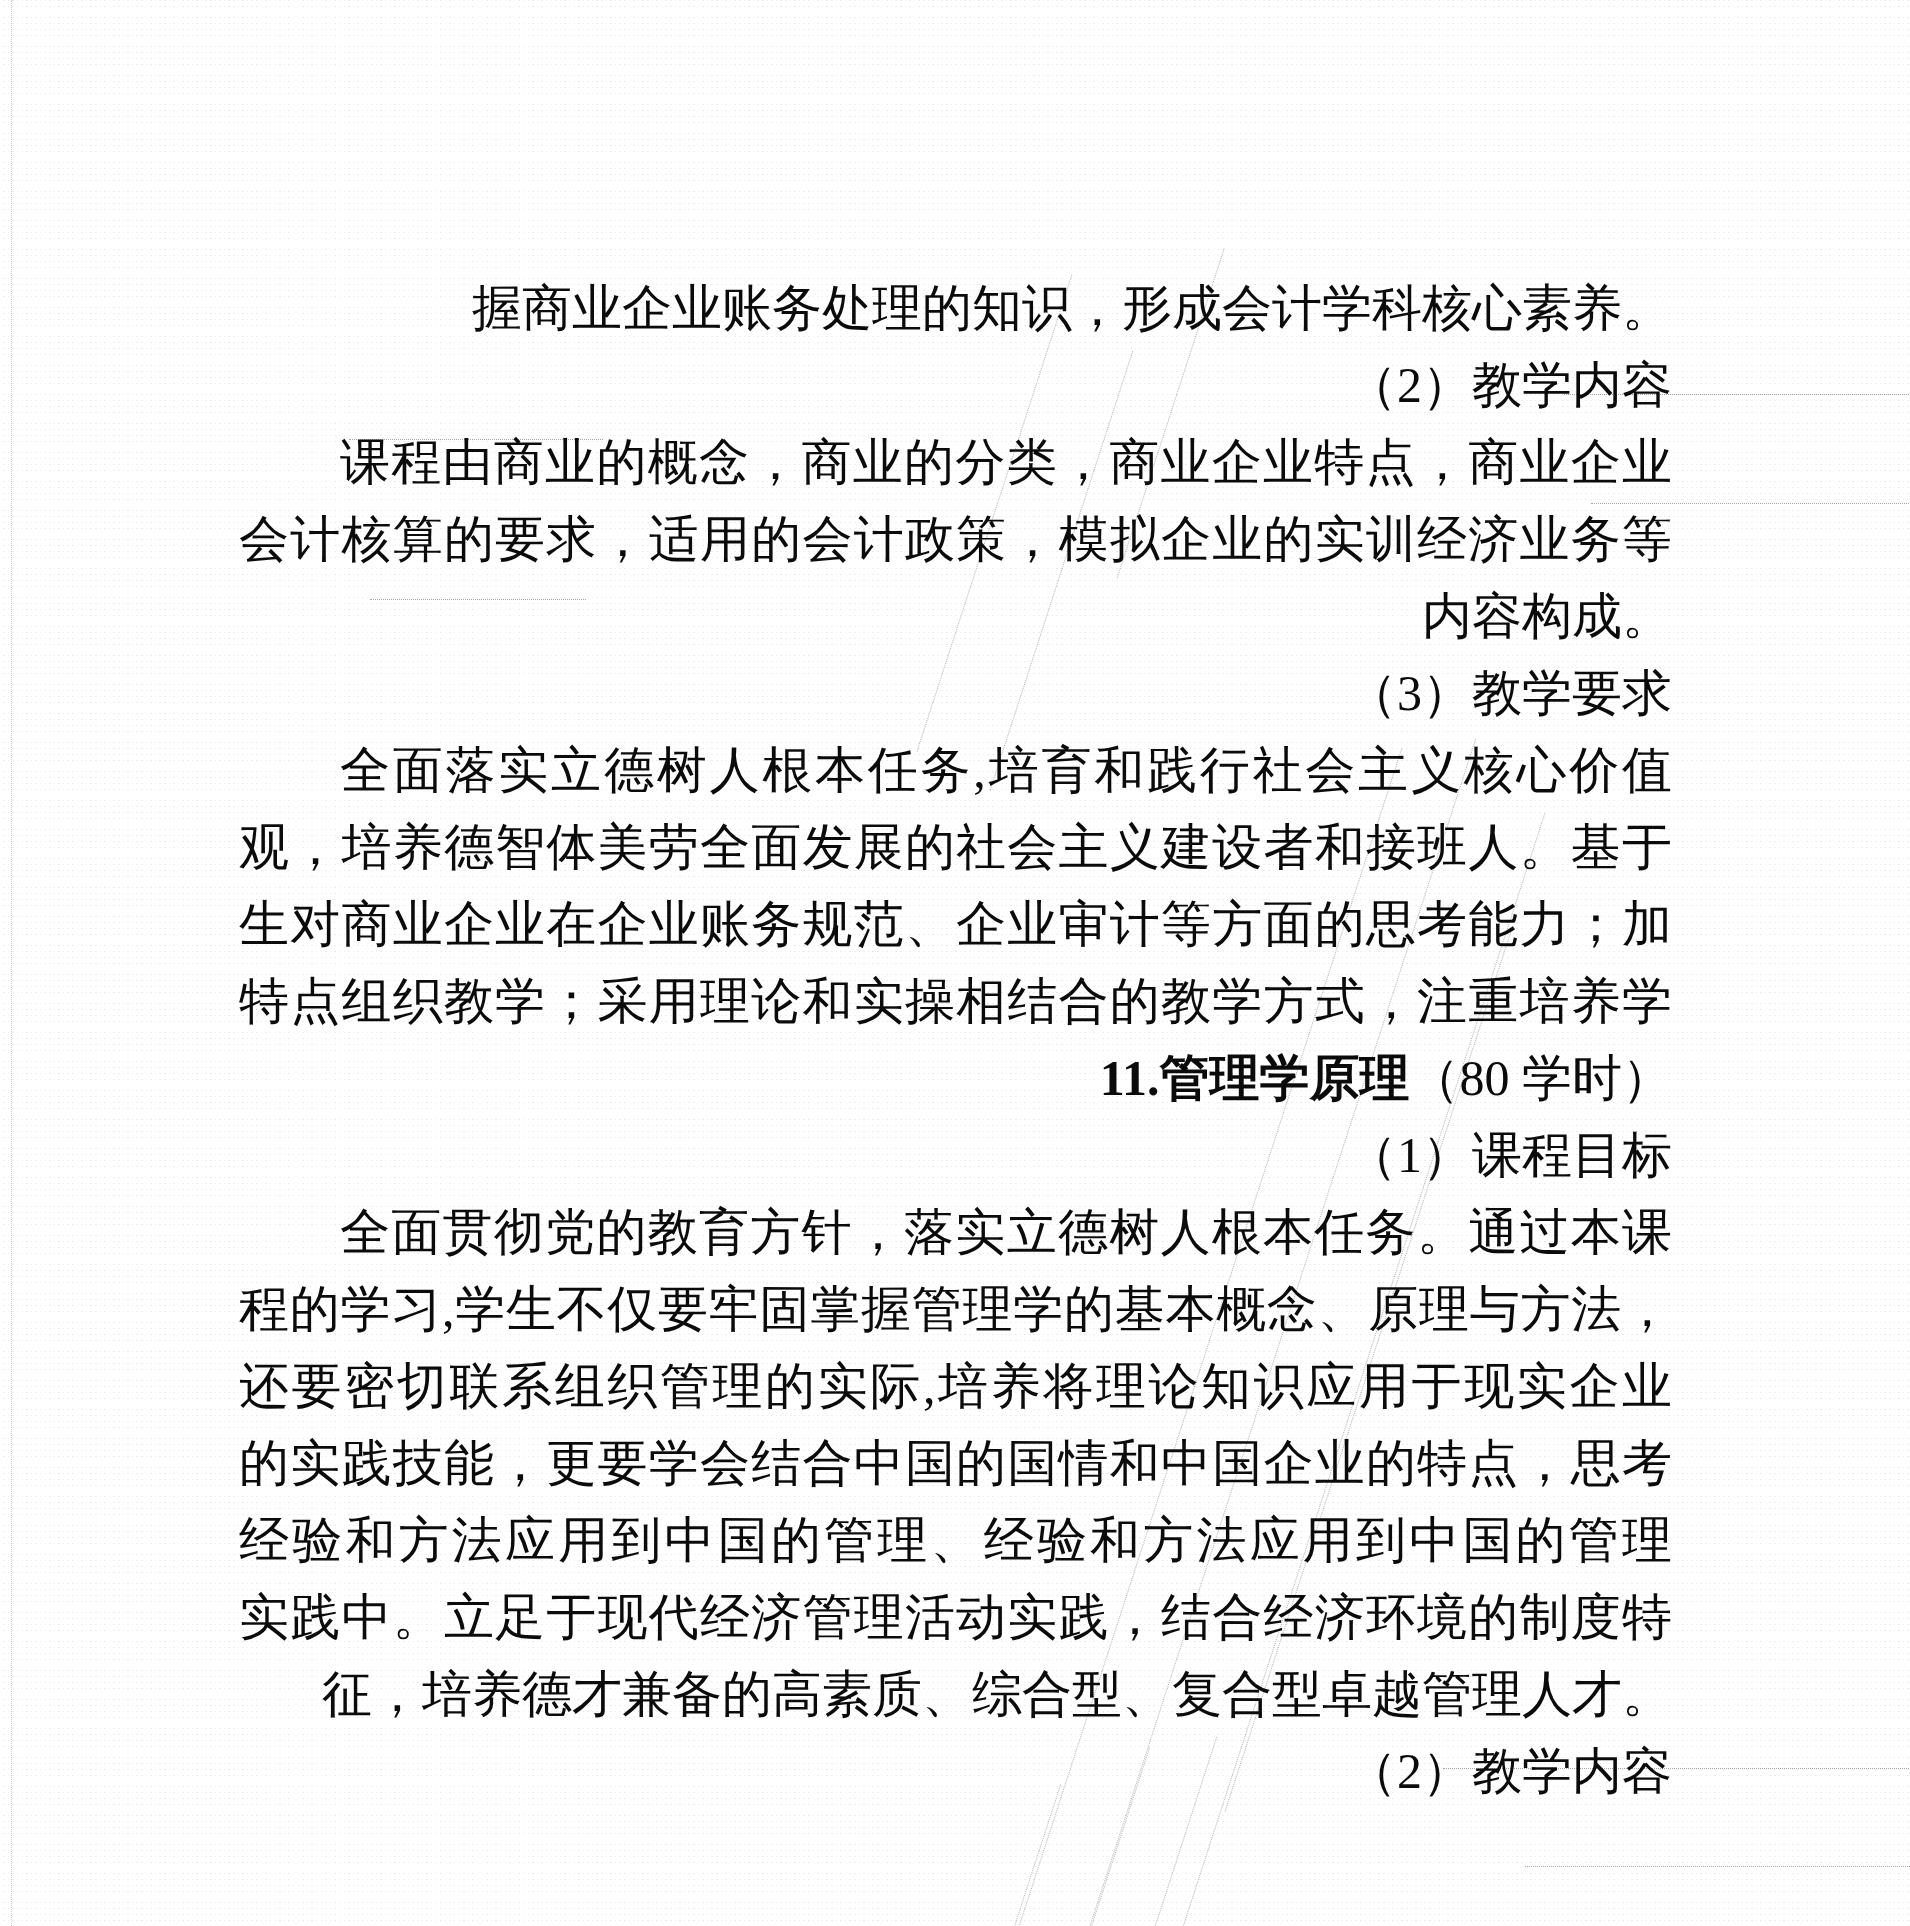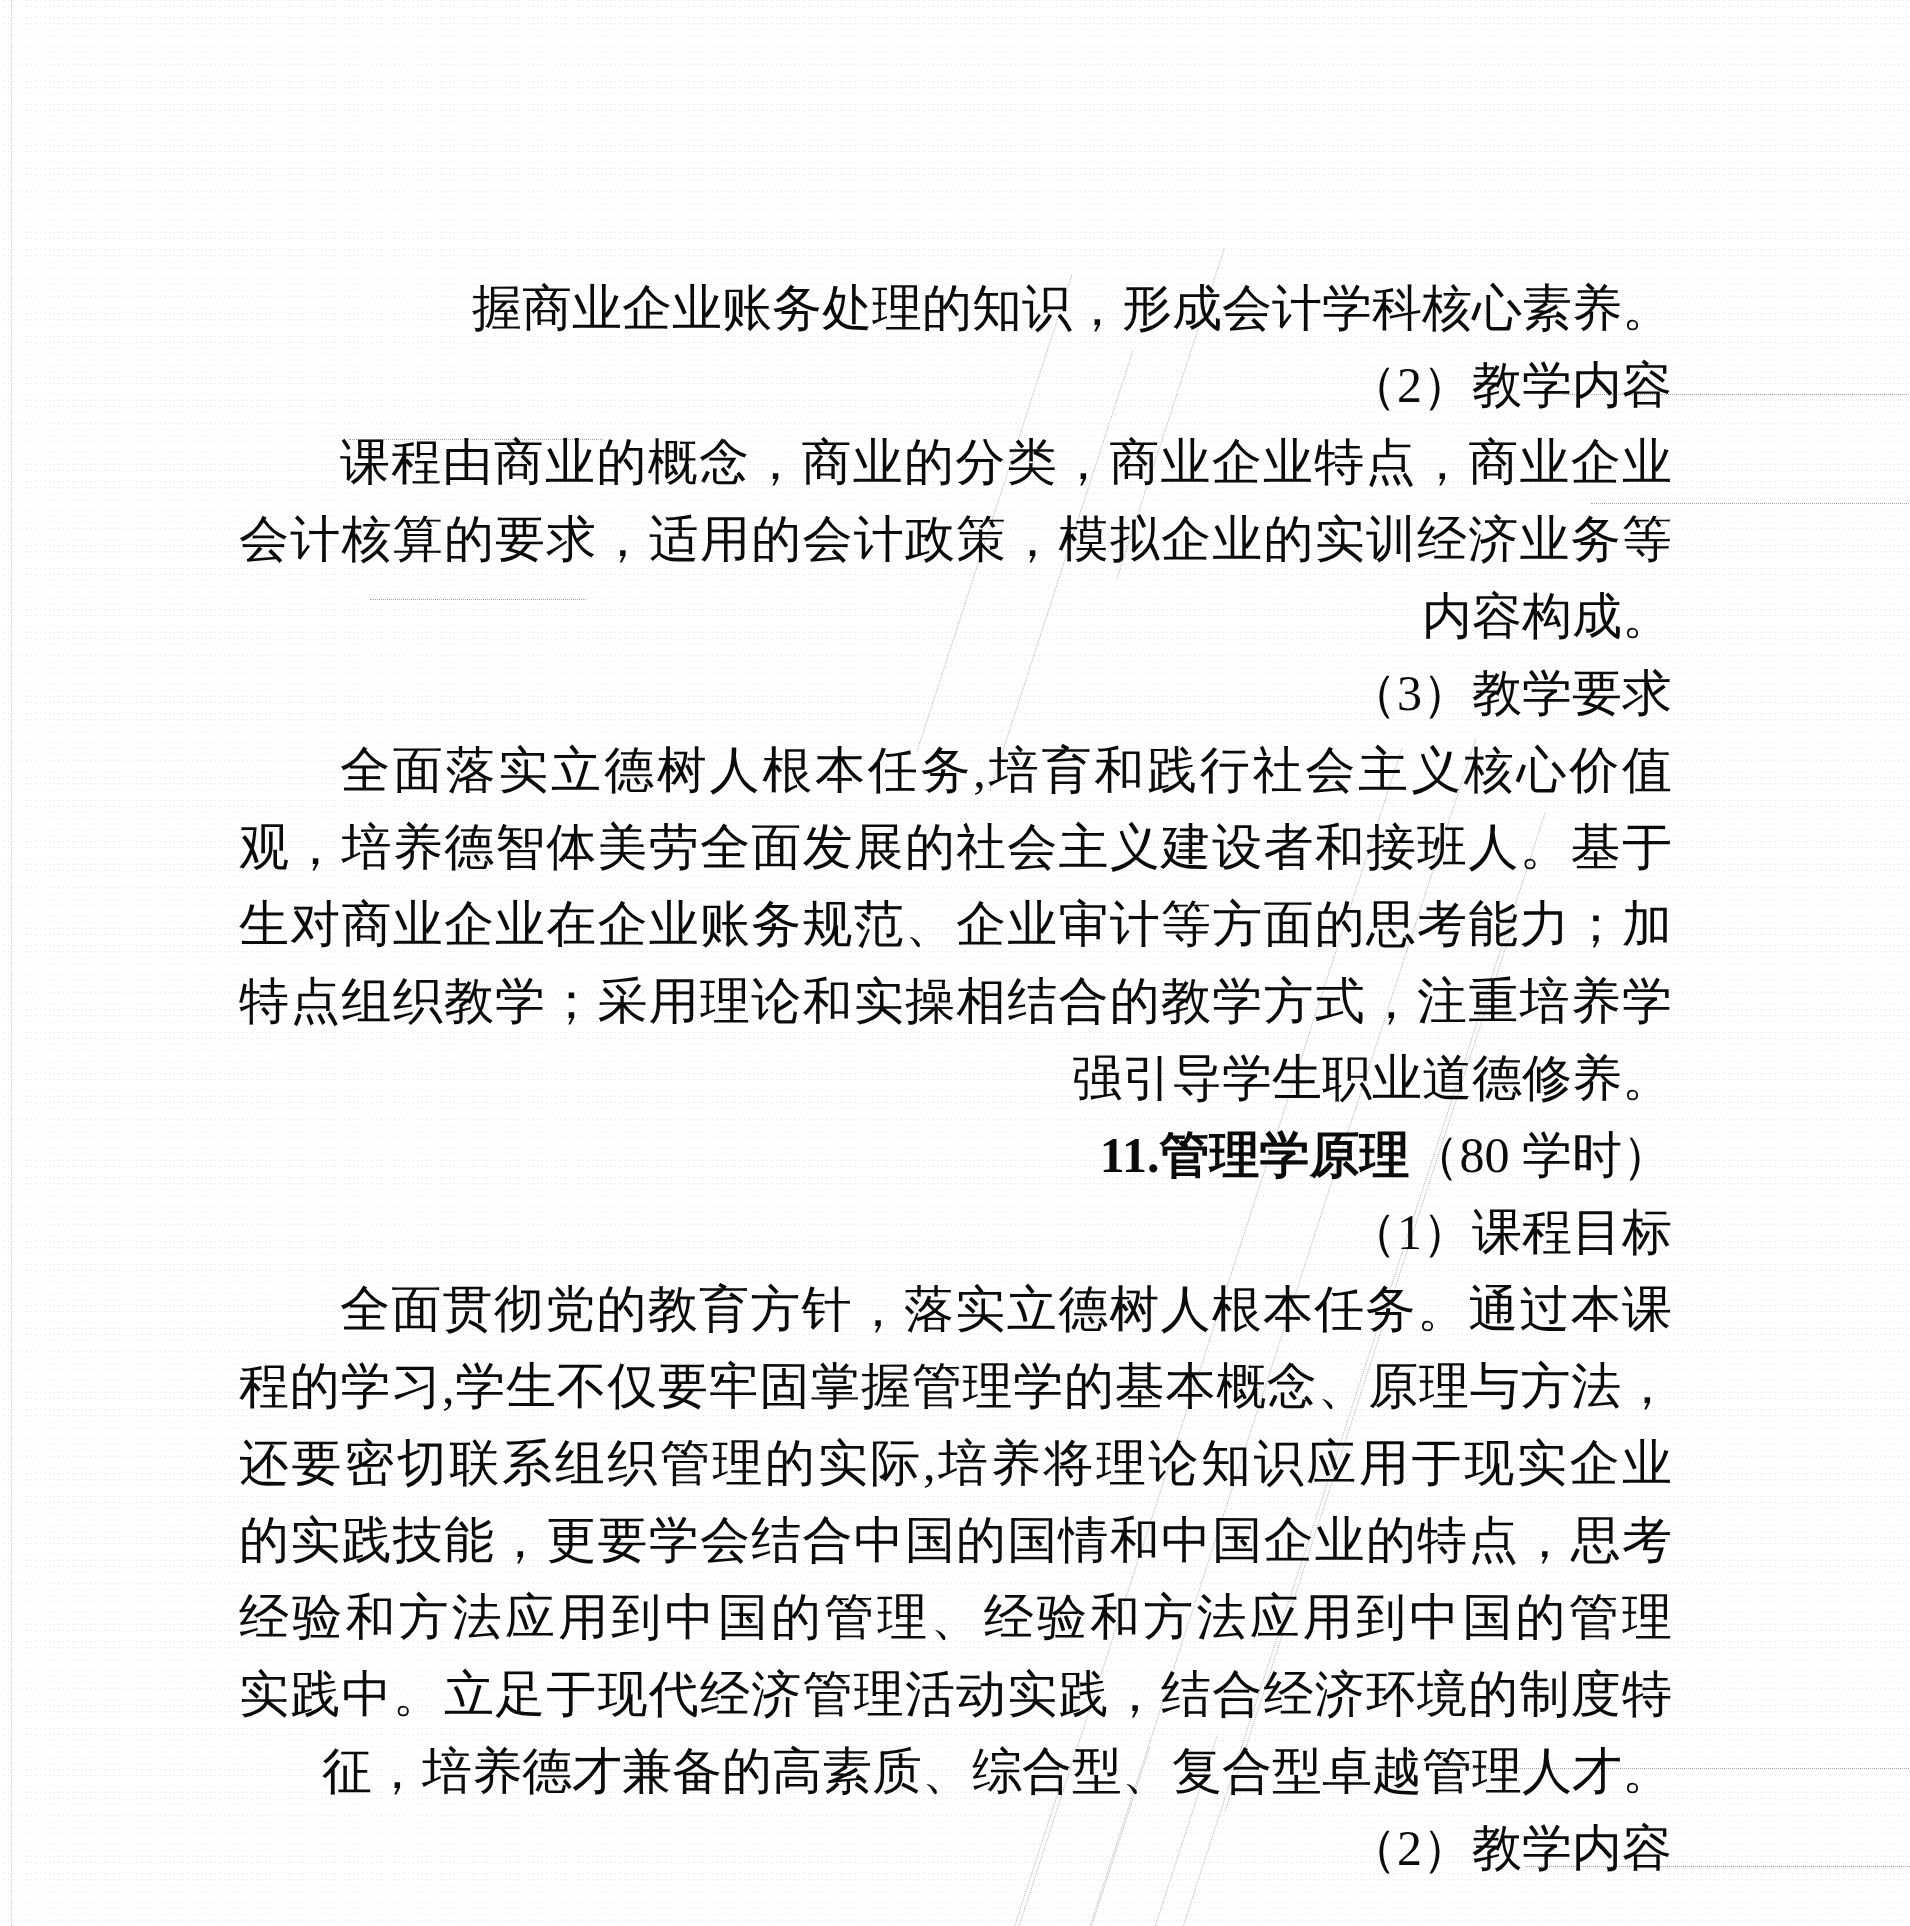--- a/index.html
+++ b/index.html
@@ -94,21 +94,20 @@
     <div class="line">握商业企业账务处理的知识，形成会计学科核心素养。</div>
     <div class="line indent">（2）教学内容</div>
     <div class="line indent justify">课程由商业的概念，商业的分类，商业企业特点，商业企业</div>
     <div class="line justify">会计核算的要求，适用的会计政策，模拟企业的实训经济业务等</div>
     <div class="line">内容构成。</div>
     <div class="line indent">（3）教学要求</div>
     <div class="line indent justify">全面落实立德树人根本任务,培育和践行社会主义核心价值</div>
     <div class="line justify">观，培养德智体美劳全面发展的社会主义建设者和接班人。基于</div>
     <div class="line justify">生对商业企业在企业账务规范、企业审计等方面的思考能力；加</div>
     <div class="line justify">特点组织教学；采用理论和实操相结合的教学方式，注重培养学</div>
-    <div class="line">强引导学生职业道德修养。</div>
     <div class="line indent"><span class="heading-bold">11.管理学原理</span><span>（80 学时）</span></div>
     <div class="line indent">（1）课程目标</div>
     <div class="line indent justify">全面贯彻党的教育方针，落实立德树人根本任务。通过本课</div>
     <div class="line justify">程的学习,学生不仅要牢固掌握管理学的基本概念、原理与方法，</div>
     <div class="line justify">还要密切联系组织管理的实际,培养将理论知识应用于现实企业</div>
     <div class="line justify">的实践技能，更要学会结合中国的国情和中国企业的特点，思考</div>
     <div class="line justify">经验和方法应用到中国的管理、经验和方法应用到中国的管理</div>
     <div class="line justify">实践中。立足于现代经济管理活动实践，结合经济环境的制度特</div>
     <div class="line">征，培养德才兼备的高素质、综合型、复合型卓越管理人才。</div>
     <div class="line indent">（2）教学内容</div>

